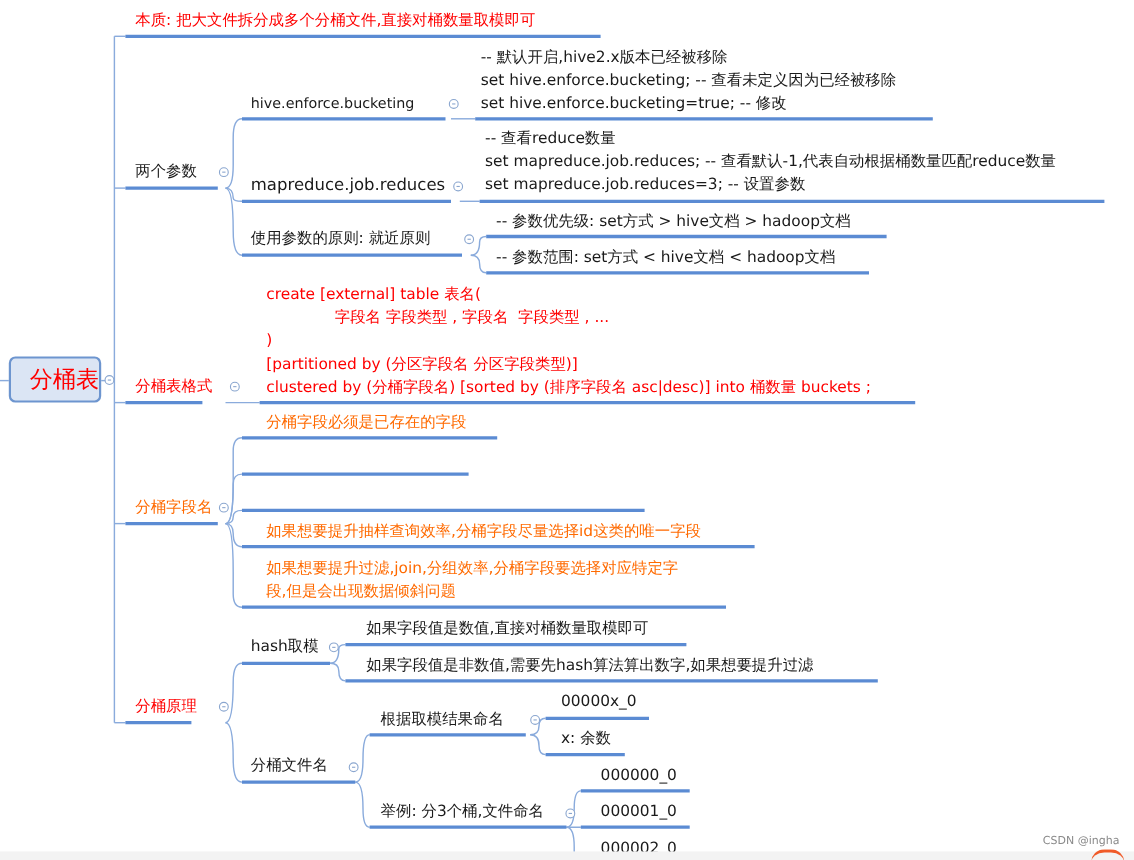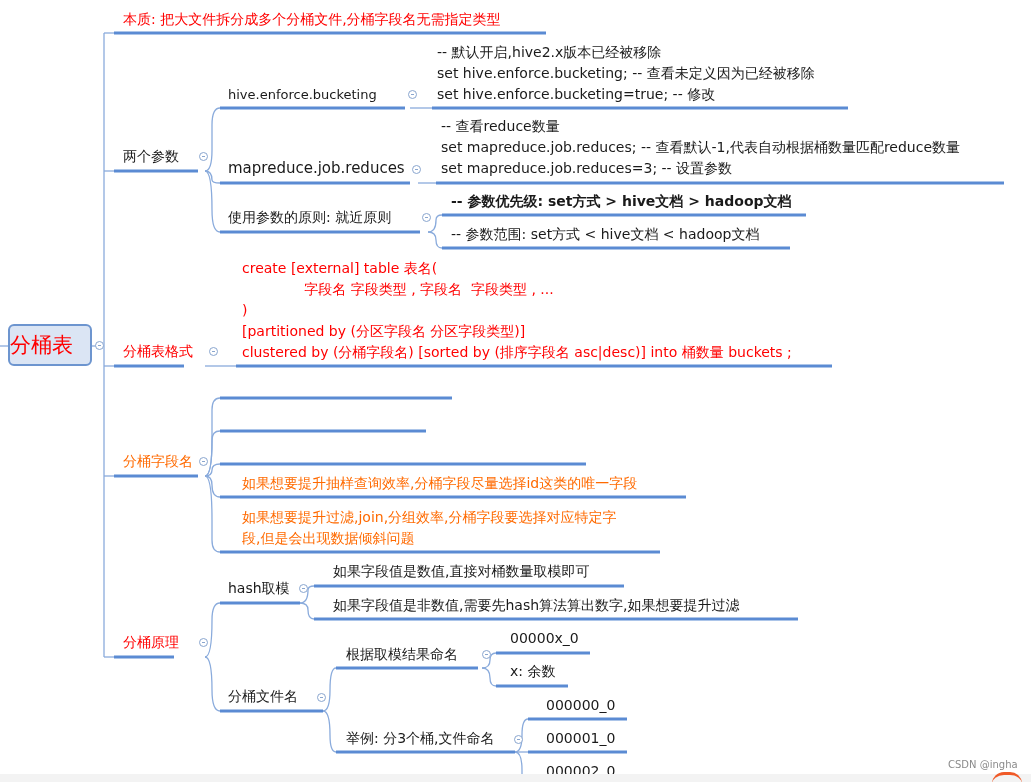--- a/index.html
+++ b/index.html
@@ -6,21 +6,21 @@
   body { width:1031px; height:782px; position:relative; overflow:hidden;
          font-family: "DejaVu Sans", "Liberation Sans", sans-serif; }
   #canvas { position:absolute; left:0; top:0; width:1031px; height:782px; }
   svg.lines { position:absolute; left:0; top:0; width:1031px; height:782px; pointer-events:none; }
   .node { position:absolute; font-size:14px; line-height:21px; white-space:nowrap; color:#1a1a1a; }
   .node.red { color:#ff0000; }
   .node.orange { color:#ff6a00; }
   .node.multi { white-space:pre; }
   .root { position:absolute; left:8px; top:324px; width:84px; height:42px; border:2px solid #6d95cf;
           border-radius:6px; background:#dbe5f4; color:#ff0000; font-size:21px;
-          display:flex; align-items:center; justify-content:flex-start; box-sizing:border-box; }
+          display:flex; align-items:center; justify-content:flex-end; box-sizing:border-box; }
   .toggle { position:absolute; width:9px; height:9px; border:1px solid #8aa6cf; border-radius:50%;
             background:#fff; box-sizing:border-box; }
   .toggle::after { content:""; position:absolute; left:2px; top:3px; width:3px; height:1px; background:#8aa6cf; }
   .watermark { position:absolute; left:948px; top:759px; font-size:10px; color:#8a8a8a; }
   .footer-band { position:absolute; left:0; top:774px; width:1031px; height:8px; background:#f3f3f3; }
   .corner-mark { position:absolute; left:992px; top:772px; width:30px; height:10px;
                  border-top:3px solid #f05a28; border-radius:12px 12px 0 0; }
 </style>
 </head>
 <body>
@@ -104,52 +104,53 @@
       <path d="M528 719 L627 719"></path>
       <path d="M528 752 L627 752"></path>
     </g>
   </svg>
 
   <div class="root">
     <span>分桶表</span>
   </div>
   <span class="toggle" style="left:95px;top:341px;"></span>
 
-  <div class="node red" style="left:123px;top:9px;">本质: 把大文件拆分成多个分桶文件,分桶字段名无需指定类型</div>
+  <div class="node red" style="left:123px;top:9px;">本质: 把大文件拆分成多个分桶文件,直接对桶数量取模即可</div>
 
   <div class="node" style="left:123px;top:146px;">两个参数</div>
   <span class="toggle" style="left:199px;top:152px;"></span>
 
   <div class="node" style="left:228px;top:84px;font-size:13px;">hive.enforce.bucketing</div>
   <span class="toggle" style="left:408px;top:90px;"></span>
   <div class="node multi" style="left:437px;top:42px;">-- 默认开启,hive2.x版本已经被移除
 set hive.enforce.bucketing; -- 查看未定义因为已经被移除
 set hive.enforce.bucketing=true; -- 修改</div>
 
   <div class="node" style="left:228px;top:158px;font-size:15px;">mapreduce.job.reduces</div>
   <span class="toggle" style="left:412px;top:165px;"></span>
   <div class="node multi" style="left:441px;top:116px;">-- 查看reduce数量
 set mapreduce.job.reduces; -- 查看默认-1,代表自动根据桶数量匹配reduce数量
 set mapreduce.job.reduces=3; -- 设置参数</div>
 
   <div class="node" style="left:228px;top:207px;">使用参数的原则:  就近原则</div>
   <span class="toggle" style="left:422px;top:213px;"></span>
-  <div class="node" style="left:451px;top:191px;font-weight:bold;">-- 参数优先级: set方式 &gt; hive文档 &gt; hadoop文档</div>
+  <div class="node" style="left:451px;top:191px;">-- 参数优先级: set方式 &gt; hive文档 &gt; hadoop文档</div>
   <div class="node" style="left:451px;top:224px;">-- 参数范围: set方式 &lt; hive文档 &lt; hadoop文档</div>
 
   <div class="node red" style="left:123px;top:341px;">分桶表格式</div>
   <span class="toggle" style="left:209px;top:347px;"></span>
   <div class="node red multi" style="left:242px;top:258px;">create [external] table 表名(
               字段名 字段类型 , 字段名  字段类型 , ...
 )
 [partitioned by (分区字段名 分区字段类型)]
 clustered by (分桶字段名) [sorted by (排序字段名 asc|desc)] into 桶数量 buckets ;</div>
 
   <div class="node orange" style="left:123px;top:451px;">分桶字段名</div>
   <span class="toggle" style="left:199px;top:457px;"></span>
+  <div class="node orange" style="left:242px;top:374px;">分桶字段必须是已存在的字段</div>
   <div class="node orange" style="left:242px;top:473px;">如果想要提升抽样查询效率,分桶字段尽量选择id这类的唯一字段</div>
   <div class="node orange multi" style="left:242px;top:507px;">如果想要提升过滤,join,分组效率,分桶字段要选择对应特定字
 段,但是会出现数据倾斜问题</div>
 
   <div class="node red" style="left:123px;top:632px;">分桶原理</div>
   <span class="toggle" style="left:199px;top:638px;"></span>
 
   <div class="node" style="left:228px;top:578px;">hash取模</div>
   <span class="toggle" style="left:299px;top:584px;"></span>
   <div class="node" style="left:333px;top:561px;">如果字段值是数值,直接对桶数量取模即可</div>

